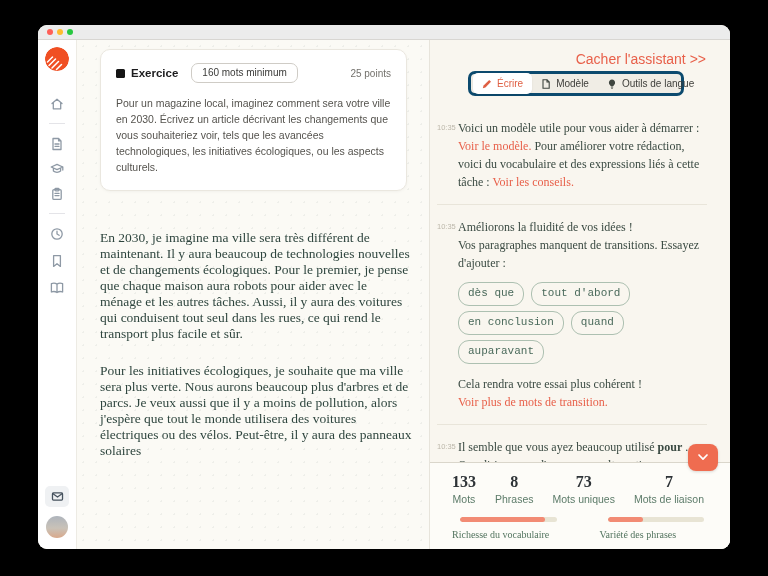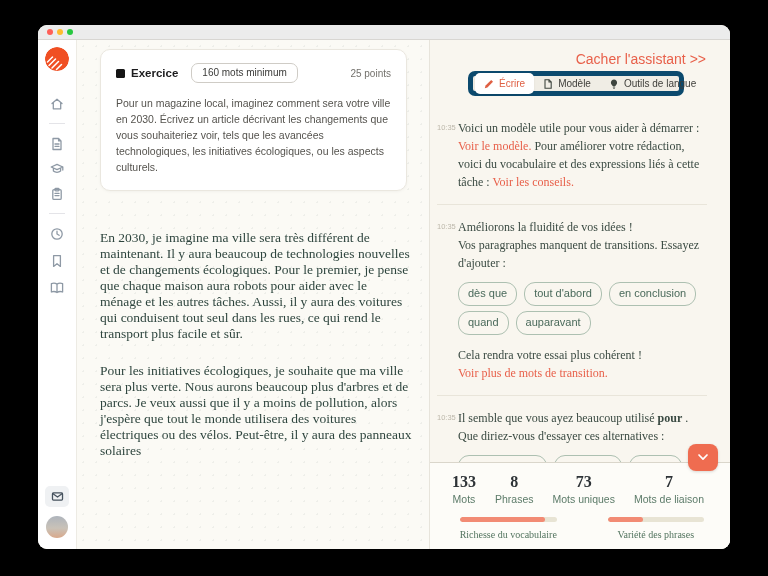--- a/index.html
+++ b/index.html
@@ -60,59 +60,59 @@
   .essay { position:absolute; left:23px; top:190px; width:312px;
     font-family:"Liberation Serif","DejaVu Serif",serif;
     font-size:13.5px; line-height:16px; color:#2E453E; }
   .essay p + p { margin-top:21px; }
 
   
   .assistant { flex:1; background:#F9F6EF; position:relative; overflow:hidden; }
   .hide-link { position:absolute; top:11px; right:24px; font-size:14px; color:#E8604A; cursor:pointer; }
 
   .tabbar { position:absolute; left:38px; top:31px; width:216px; height:25px;
-    background:#F0EDE5; border:5px solid #0c4a6e; border-radius:7px;
+    background:#F0EDE5; border:3px solid #0c4a6e; border-radius:7px;
     display:flex; align-items:center; padding:2px; }
   .tab { display:flex; align-items:center; gap:5px; height:21px; padding:0 9px;
     border-radius:5px; font-size:10px; color:#3E3E3A; cursor:pointer; white-space:nowrap; }
   .tab.active { background:#FFFFFF; color:#DF5F43; box-shadow:0 1px 2px rgba(0,0,0,.08); }
   .tab svg { width:10px; height:10px; }
 
   .messages { position:absolute; left:0; top:66px; right:0; bottom:0; padding:0 23px 0 7px; }
   .msg { display:flex; margin-top:13px; }
   .msg-time { width:21px; flex:0 0 auto; font-size:7.5px; color:#BCB7AA; padding-top:4px; }
   .msg-body { flex:1; font-family:"Liberation Serif","DejaVu Serif",serif;
     font-size:12px; line-height:18px; color:#3A4A42; }
   .msg-body .link { color:#E8604A; cursor:pointer; }
   .msg-body b { font-weight:bold; }
   .msg-divider { height:1px; background:#E9E5DA; margin:13px 0 0 0; }
   .pills { margin-top:5px; }
   .pill { display:inline-block; border:1px solid #ADC0B1; border-radius:11px;
     padding:1px 9px 3px; margin:5px 7px 0 0; font-size:11px; color:#4A6A5B;
-    font-family:Liberation Sans, sans-serif; cursor:pointer; background:transparent; }
+    font-family:Liberation Mono, monospace; cursor:pointer; background:transparent; }
   .msg-footer { margin-top:11px; }
 
   .scroll-btn { position:absolute; right:12px; top:404px; width:30px; height:27px;
     background:#EF6C50; border-radius:8px; display:flex; align-items:center; justify-content:center;
     cursor:pointer; z-index:6; box-shadow:0 1px 3px rgba(0,0,0,.15); }
 
   .stats-panel { position:absolute; left:0; right:0; bottom:0; height:87px;
     background:#FDFCF8; border-top:1px solid #DAD6CB; z-index:5; padding:10px 18px 0 22px; }
   .stats-row { display:flex; justify-content:space-between; padding-right:8px;gap:8px; }
   .stat { text-align:center; }
   .stat-value { font-family:"Liberation Serif","DejaVu Serif",serif; font-weight:bold;
     font-size:16px; color:#2E3337; }
   .stat-label { margin-top:2px; font-family:Liberation Sans, sans-serif;
     font-size:10.5px; color:#5C7B69; }
   .bars-row { display:flex; margin-top:12px; }
   .bar-group { width:120px; }
   .bar-group + .bar-group { margin-left:35px; }
   .bar-track { height:5px; background:#E8E4D4; border-radius:3px; overflow:hidden; margin:0 8px; }
   .bar-fill { height:100%; background:#F28B74; border-radius:3px; }
-  .bar-label { margin-top:7px; text-align:center; font-family:"Liberation Serif","DejaVu Serif",serif;
+  .bar-label { margin-top:7px; text-align:left; font-family:"Liberation Serif","DejaVu Serif",serif;
     font-size:10px; color:#53745F; white-space:nowrap; }
 </style>
 </head>
 <body>
 
 <div class="stage">
   <div class="window">
 
     <div class="titlebar">
       <div class="lights">

